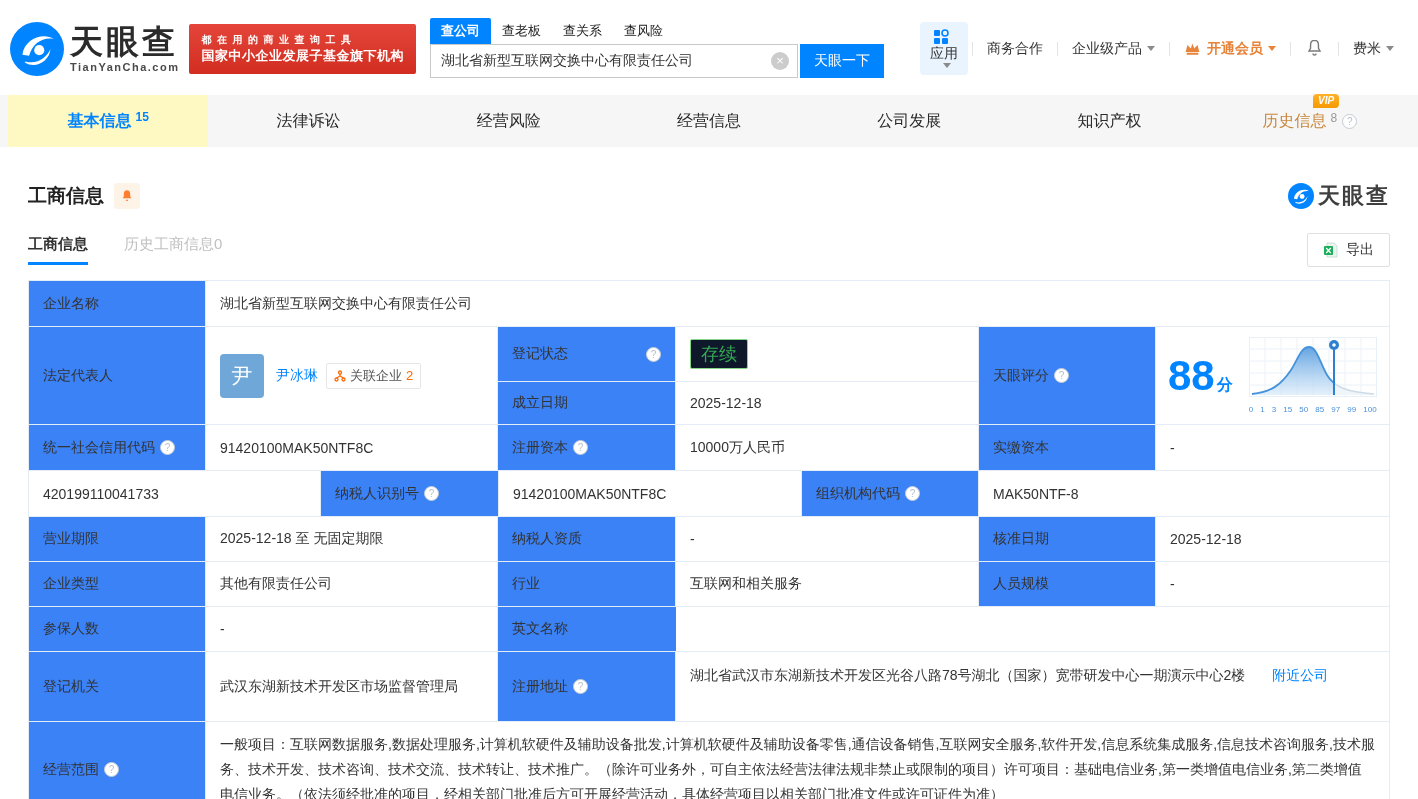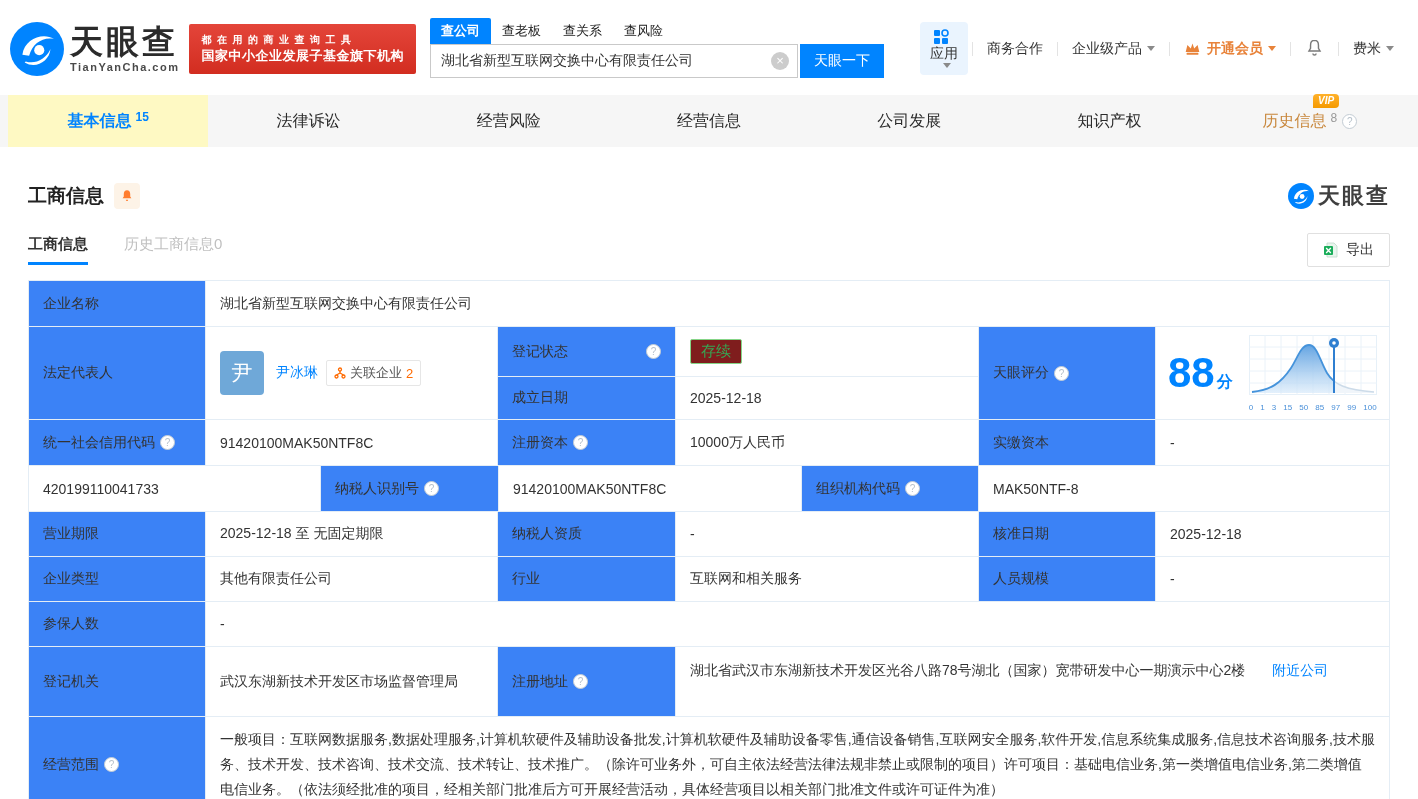--- a/index.html
+++ b/index.html
@@ -74,21 +74,21 @@
   .h45 { min-height:45px; } .h44 { min-height:44px; } .h89 { min-height:89px; } .h69 { min-height:69px; }
   .mid-block { width:481px; flex:none; display:flex; flex-direction:column; border-right:1px solid #e4edf5; }
   .mid-row { display:flex; flex:1; }
   .mid-row:first-child { border-bottom:1px solid #e4edf5; }
   .mid-row .lbl { border-right:1px solid #e4edf5; }
   .link { color:#0084ff; cursor:pointer; text-decoration:none; }
   .avatar { width:44px; height:44px; background:#6fa8d8; border-radius:4px; color:#fff; font-size:21px; display:flex; align-items:center; justify-content:center; flex:none; cursor:pointer; }
   .rep-name { color:#0084ff; font-size:14px; margin:0 8px 0 12px; cursor:pointer; }
   .rel-badge { border:1px solid #e6e6e6; border-radius:2px; padding:3px 7px; display:flex; align-items:center; font-size:13px; color:#555; cursor:pointer; background:#fff; }
   .rel-count { color:#ff6a00; margin-left:4px; }
-  .status-badge { background:#7f1d1d; border:1px solid #85d587; color:#35a854; font-size:15px; padding:2px 10px; border-radius:2px; }
+  .status-badge { background:#0f172a; border:1px solid #85d587; color:#35a854; font-size:18px; padding:2px 10px; border-radius:2px; }
   .muted-note { color:#999; margin-left:6px; }
   .score-cell { display:flex; align-items:center; padding:6px 4px 6px 12px; }
   .score-num { color:#0084ff; font-weight:bold; font-size:42px; line-height:1; display:flex; align-items:baseline; }
   .score-unit { font-size:16px; font-weight:bold; margin-left:2px; }
   .score-chart { margin-left:16px; }
   .ticks { width:128px; display:flex; justify-content:space-between; font-size:8px; color:#4a90d9; margin-top:1px; }
   .scope-val { line-height:25px; display:block; padding:10px 14px; }
   .addr-val { line-height:24px; display:block; padding:11px 14px; }
 </style>
 </head>
@@ -433,20 +433,23 @@
         </div>
     </div>
 
     <div class="trow">
       <div class="cell lbl w-l1 h44">
           <span>参保人数</span>
         </div>
       <div class="cell val w-v1 h44">
           <span>-</span>
         </div>
+      <div class="cell lbl w-l2 h44">
+          <span>英文名称</span>
+        </div>
     </div>
 
     <div class="trow">
       <div class="cell lbl w-l1 h69">
           <span>登记机关</span>
         </div>
       <div class="cell val w-v1 h69">
           <span>武汉东湖新技术开发区市场监督管理局</span>
         </div>
       <div class="cell lbl w-l2 h69">

